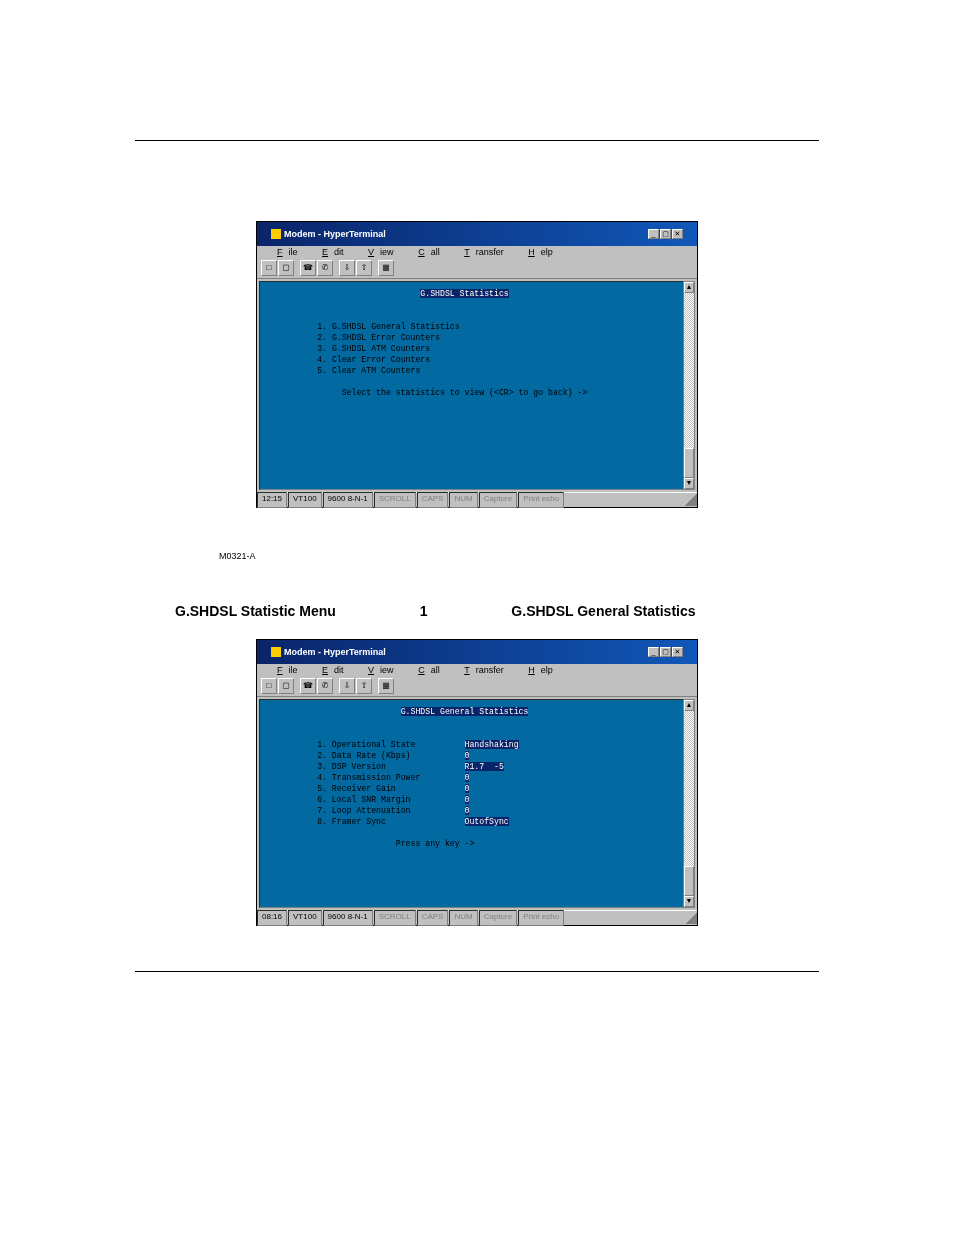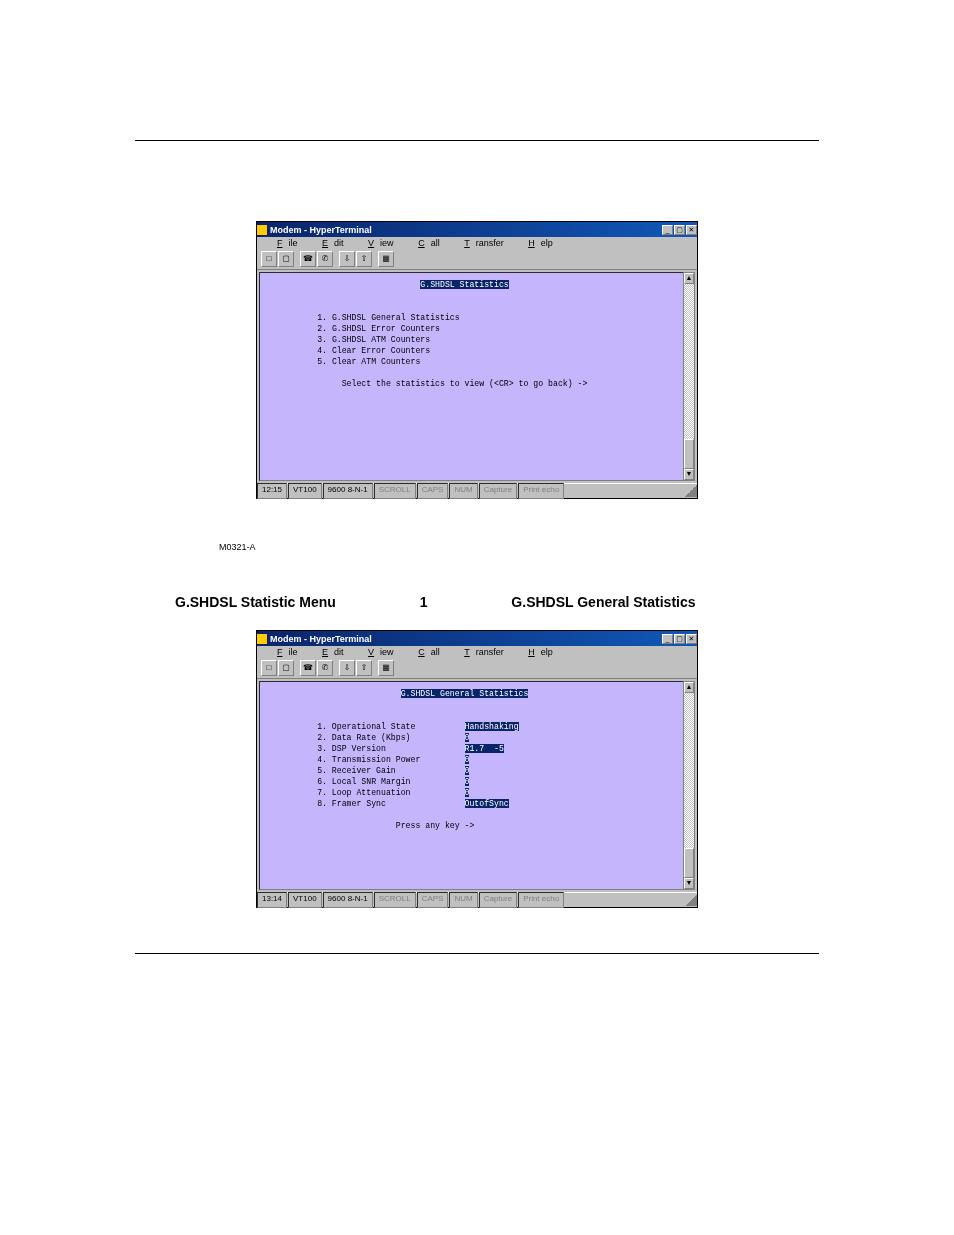--- a/index.html
+++ b/index.html
@@ -36,22 +36,22 @@
     margin: 0 auto 45px auto;
     border: 1px solid #000;
     background: #c0c0c0;
     font-size: 10px;
   }
   .titlebar {
     background: linear-gradient(to right, #0a246a, #1058b8);
     color: #fff;
     display: flex;
     align-items: center;
-    height: 15px;
-    padding: 0 0;
+    height: 24px;
+    padding: 0 14px;
   }
   .titlebar .icon {
     width: 10px;
     height: 10px;
     background: #ffcc00;
     margin-right: 3px;
     display: inline-block;
   }
   .titlebar .title {
     font-size: 9px;
@@ -111,21 +111,21 @@
   }
   .toolbar .sep {
     width: 4px;
   }
   .term-wrap {
     position: relative;
     background: #c0c0c0;
     padding: 2px;
   }
   .terminal {
-    background: #c4b5fd;
+    background: #0369a1;
     font-family: "Courier New", monospace;
     font-size: 8.2px;
     line-height: 11px;
     color: #000;
     height: 195px;
     padding: 6px 8px 6px 8px;
     white-space: pre;
     overflow: hidden;
     border: 1px inset #808080;
   }
@@ -330,21 +330,21 @@
 </div>
       <div class="scrollbar">
         <div class="arrow">▲</div>
         <div class="thumb-area">
             <div class="thumb"></div>
           </div>
         <div class="arrow">▼</div>
       </div>
     </div>
     <div class="statusbar">
-      <span class="cell">13:14</span>
+      <span class="cell">08:16</span>
       <span class="cell">VT100</span>
       <span class="cell">9600 8-N-1</span>
       <span class="cell dim">SCROLL</span>
       <span class="cell dim">CAPS</span>
       <span class="cell dim">NUM</span>
       <span class="cell dim">Capture</span>
       <span class="cell dim">Print echo</span>
       <span class="grip"></span>
     </div>
   </div>

